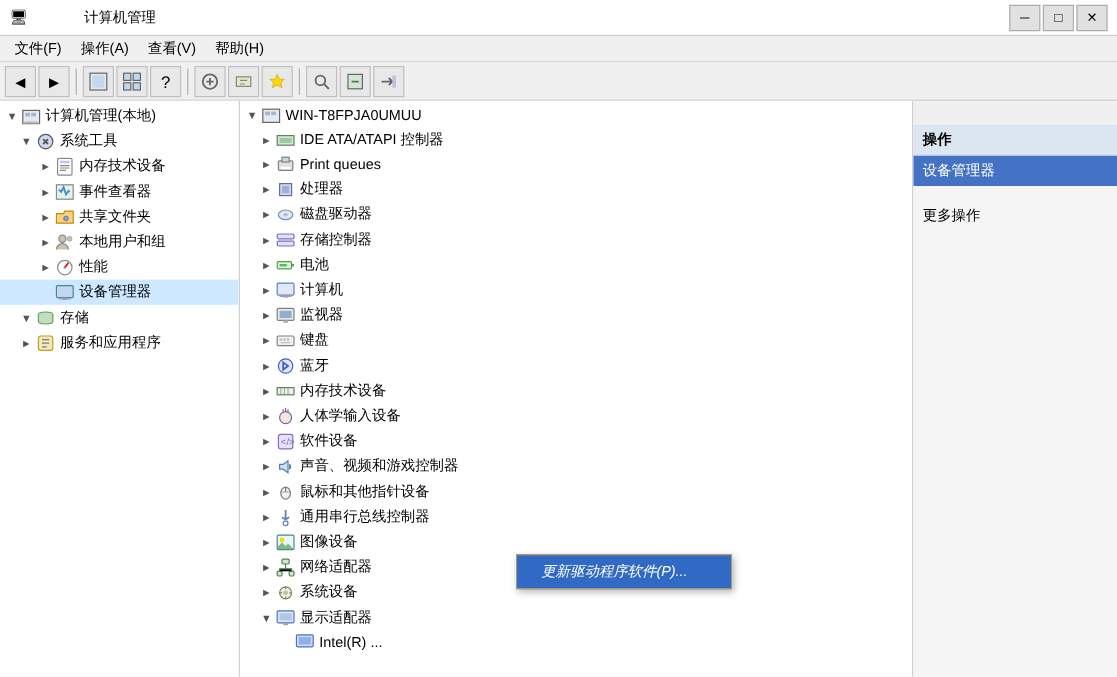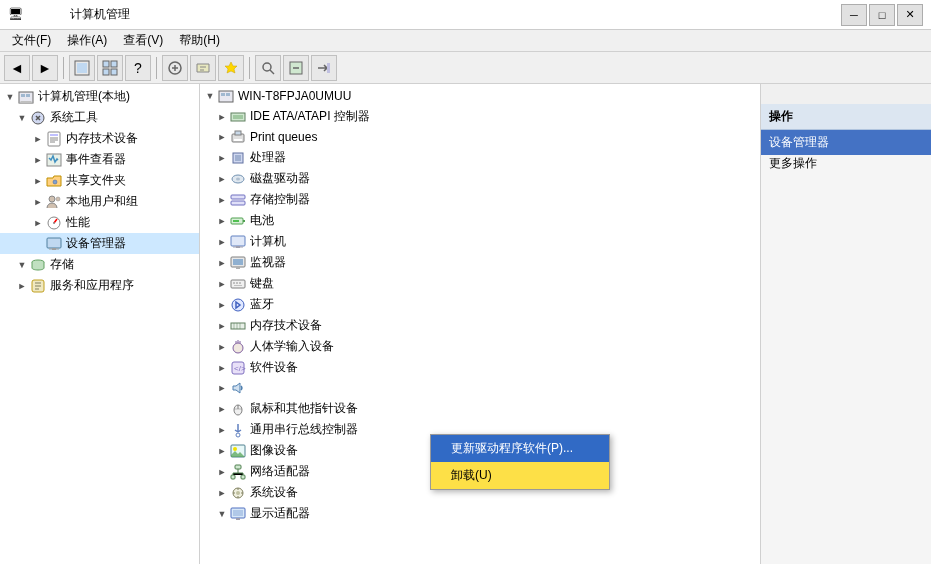--- a/index.html
+++ b/index.html
@@ -137,21 +137,21 @@
     }
     .right-panel-item {
       padding: 4px 8px;
       cursor: pointer;
       font-size: 12px;
       background: #4472c4;
       color: white;
       margin: 0;
     }
     .right-panel-item2 {
-      padding: 0 8px;
+      padding: 16px 8px;
       cursor: pointer;
       font-size: 12px;
     }
 
     
     .tree-item {
       display: flex;
       align-items: center;
       padding: 2px 4px;
       cursor: pointer;
@@ -177,26 +177,27 @@
       justify-content: center;
       font-size: 13px;
     }
     .indent1 { padding-left: 16px; }
     .indent2 { padding-left: 32px; }
 
     
     .context-menu {
       position: absolute;
       left: 230px;
-      top: 350px;
-      background: #fde047;
+      top: 378px;
+      background: #a16207;
       border: 1px solid #999;
       box-shadow: 2px 2px 6px rgba(0,0,0,0.3);
       z-index: 100;
       min-width: 180px;
+      font-style: italic;
     }
     .context-menu-item {
       padding: 5px 20px;
       cursor: pointer;
       font-size: 12px;
       white-space: nowrap;
     }
     .context-menu-item.highlighted {
       background: #316ac5;
       color: white;
@@ -573,20 +574,21 @@
     </div>
 
     <div class="tree-item indent1">
       <span class="tree-arrow">►</span>
       <span class="tree-icon">
           <svg width="16" height="16" viewBox="0 0 16 16">
             <path d="M3 6h3l4-3v10l-4-3H3z" fill="#d0e0f0" stroke="#5080b0" stroke-width="1"></path>
             <path d="M11 6a3 3 0 010 4" stroke="#5080b0" stroke-width="1.5" fill="none"></path>
           </svg>
         </span>
+      <span>声音、视频和游戏控制器</span>
     </div>
 
     <div class="tree-item indent1">
       <span class="tree-arrow">►</span>
       <span class="tree-icon">
           <svg width="16" height="16" viewBox="0 0 16 16">
             <ellipse cx="8" cy="9" rx="4" ry="5" fill="#f0f0f0" stroke="#808080" stroke-width="1"></ellipse>
             <line x1="8" y1="4" x2="8" y2="8" stroke="#808080" stroke-width="1"></line>
             <line x1="4" y1="8" x2="12" y2="8" stroke="#808080" stroke-width="0.5"></line>
           </svg>
@@ -647,25 +649,34 @@
       <span class="tree-icon">
           <svg width="16" height="16" viewBox="0 0 16 16">
             <rect x="1" y="2" width="14" height="10" rx="1" fill="#d8e8f8" stroke="#5070c0" stroke-width="1"></rect>
             <rect x="3" y="4" width="10" height="6" fill="#b0c8e8"></rect>
             <rect x="6" y="12" width="4" height="2" fill="#a0a0b0"></rect>
           </svg>
         </span>
       <span>显示适配器</span>
     </div>
 
+    <div class="tree-item indent2">
+      <span class="tree-arrow"> </span>
+      <span class="tree-icon">
+          <svg width="16" height="16" viewBox="0 0 16 16">
+            <rect x="1" y="2" width="14" height="10" rx="1" fill="#c8d8f8" stroke="#5070c0" stroke-width="1"></rect>
+            <rect x="3" y="4" width="10" height="6" fill="#90b0e0"></rect>
+          </svg>
+        </span>
+      <span>Intel(R) ...</span>
+    </div>
 
 
     <div class="context-menu">
       <div class="context-menu-item highlighted">更新驱动程序软件(P)...</div>
-      <div class="context-menu-item">卸载(U)</div>
     </div>
   </div>
 
   <div class="right-panel">
     <div class="right-panel-title">操作</div>
     <div class="right-panel-item">设备管理器</div>
     <div class="right-panel-item2">更多操作</div>
   </div>
 </div>
 

